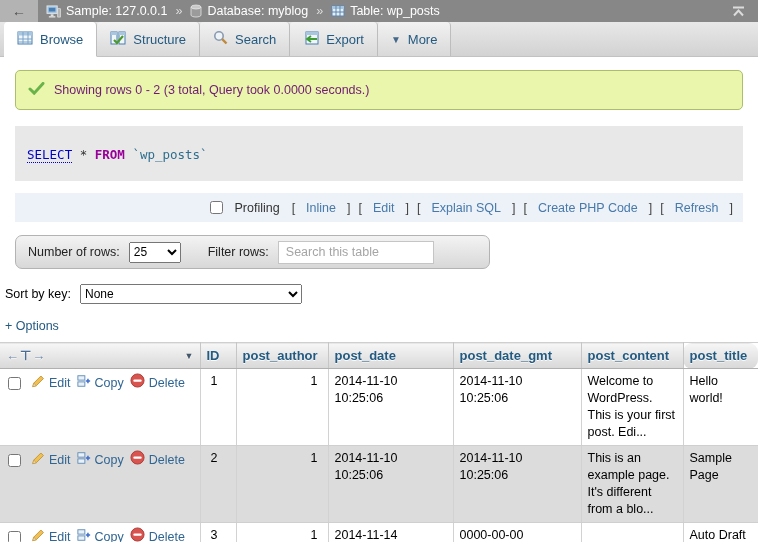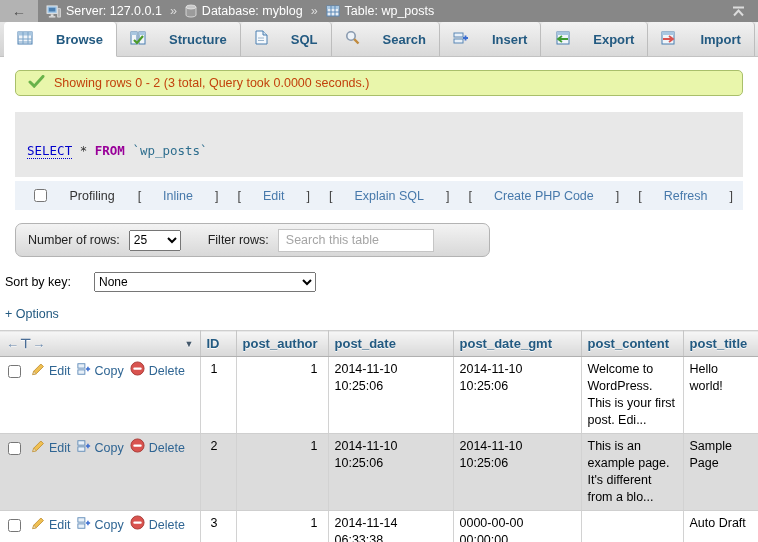--- a/index.html
+++ b/index.html
@@ -12,70 +12,70 @@
   .back-btn { width:38px; height:22px; background:#b3b3b3; border:none; color:#4d4d4d;
     font-size:14px; line-height:20px; cursor:pointer; padding:0; }
   .crumb { display:flex; align-items:center; gap:5px; margin-left:8px; }
   .crumb .sep { color:#dedede; margin:0 3px; }
   .bc-icon { display:inline-flex; }
   .collapse-btn { margin-left:auto; margin-right:12px; display:inline-flex; cursor:pointer; }
 
   
   .tabbar { height:35px; background:linear-gradient(#e8e8e8,#d2d2d2);
     border-bottom:1px solid #c2c2c2; display:flex; align-items:stretch; padding-left:4px; }
-  .tab { display:flex; align-items:center; gap:23px; padding:0 13px; cursor:pointer;
-    font-weight:bold; font-size:13px; color:#235a81; border-right:1px solid #bdbdbd;
+  .tab { display:flex; align-items:center; gap:7px; padding:0 13px; cursor:pointer;
+    font-weight:normal; font-size:13px; color:#235a81; border-right:1px solid #bdbdbd;
     background:linear-gradient(#f2f2f2,#d9d9d9); border-radius:4px 4px 0 0; }
   .tab.active { background:#fff; border-bottom:1px solid #fff; margin-bottom:-1px; }
   .more-arrow { color:#44688a; font-size:10px; }
 
   
   .message { margin:13px 15px 0 15px; background:#e9f6ab; border:1px solid #a9bf6b;
-    border-radius:5px; padding:4px 12px; display:flex; align-items:center; gap:9px;
-    font-size:12.5px; color:#c2410c; }
-
-  
-  .sql-box { margin:16px 15px 0 15px; background:#e8e8e8; padding:31px 12px 19px 12px;
+    border-radius:5px; padding:11px 12px; display:flex; align-items:center; gap:9px;
+    font-size:12.5px; color:#701a75; }
+
+  
+  .sql-box { margin:16px 15px 0 15px; background:#e8e8e8; padding:21px 12px 19px 12px;
     font-family:"DejaVu Sans Mono",monospace; font-size:12.5px; }
   .sql-select { color:#0000cc; border-bottom:1px dotted #0000cc; cursor:pointer; }
   .sql-star { color:#333; }
   .sql-from { color:#990099; font-weight:bold; }
   .sql-table { color:#2e6e8e; }
 
   
-  .inline-controls { margin:4px 15px; background:#edf2f8; padding:5px 10px 5px 0;
+  .inline-controls { margin:12px 15px; background:#edf2f8; padding:5px 10px 5px 0;
     text-align:right; font-size:12.5px; color:#333; display:flex; justify-content:flex-end;
-    align-items:center; gap:19px; }
+    align-items:center; gap:8px; }
   .inline-controls .lbl { margin-right:4px; }
   .br { color:#444; }
   .ctl-link { color:#4779ab; cursor:pointer; margin:0 3px; }
 
   
   .row-options { margin:13px 0 0 15px; width:475px; height:34px;
     background:linear-gradient(#f3f3f3,#d8d8d8); border:1px solid #b3b3b3; border-radius:7px;
     display:flex; align-items:center; padding:0 12px; gap:9px; font-size:12.5px; color:#222; }
   .rows-select { width:52px; height:21px; font-size:12px; }
   .filter-input { width:156px; height:23px; border:1px solid #c5c5c5; padding:2px 7px;
     font-size:12.5px; font-family:"Liberation Sans",sans-serif; color:#737373; }
   .filter-input::placeholder { color:#a5a5a5; }
   .filter-lbl { margin-left:18px; }
 
   
-  .sort-row { margin:15px 8px 0 5px; display:flex; align-items:center; gap:23px; font-size:12.5px; }
+  .sort-row { margin:15px 8px 0 5px; display:flex; align-items:center; gap:9px; font-size:12.5px; }
   .sort-select { width:222px; height:20px; font-size:12px; }
   .options-link { display:inline-block; margin:15px 0 9px 5px; color:#235a81;
     font-size:12.5px; cursor:pointer; }
 
   
   table.grid { width:758px; border-collapse:collapse; table-layout:fixed; font-size:12.5px; }
   .grid th { background:linear-gradient(#f6f6f6,#d8d8d8); color:#235a81; font-weight:bold;
     text-align:left; padding:5px 6px; font-size:13px; border-top:1px solid #cfcfcf;
     border-bottom:1px solid #b0b0b0; border-right:1px solid #c6c6c6;
     text-shadow:0 1px 0 rgba(255,255,255,.85); }
-  .grid th:last-child { border-right:none; }
+  .grid th:last-child { border-right:none;border-radius:9px; }
   .th-actions { display:flex; align-items:center; justify-content:space-between; }
   .sort-widget { color:#6d8cb0; font-size:13px; letter-spacing:1px; cursor:pointer; }
   .sort-widget .tee { color:#4a6d96; }
   .hdr-dd { color:#44586b; font-size:9px; cursor:pointer; }
   .grid td { padding:4px 6px; vertical-align:top; border-right:1px solid #d2d2d2;
     border-bottom:1px solid #cfcfcf; background:#fff; line-height:17px; }
   .grid td:last-child { border-right:none;margin-left:48px; }
   .grid tr.alt td { background:#dcdcdc; }
   .grid td.cell-id { padding-left:10px; }
   .grid td.cell-num { text-align:right; padding-right:10px; }
@@ -95,21 +95,21 @@
   <span class="crumb">
     <span class="bc-icon">
       <svg width="15" height="13" viewBox="0 0 16 14">
           <rect x="1" y="1" width="11" height="8" fill="#9cc3e5" stroke="#e8e8e8"></rect>
           <rect x="3" y="3" width="7" height="4" fill="#4a7eb0"></rect>
           <rect x="5" y="10" width="3" height="2" fill="#e0e0e0"></rect>
           <rect x="3" y="12" width="7" height="1.5" fill="#e0e0e0"></rect>
           <rect x="12.5" y="4" width="3" height="9" fill="#b5b5b5" stroke="#e8e8e8" stroke-width=".7"></rect>
         </svg>
     </span>
-    <span>Server: 127.0.0.1</span>
+    <span>Sample: 127.0.0.1</span>
     <span class="sep">»</span>
     <span class="bc-icon">
       <svg width="12" height="14" viewBox="0 0 12 14">
           <path d="M1 3v8c0 1.2 2.2 2 5 2s5-.8 5-2V3" fill="#9b9b9b" stroke="#e6e6e6" stroke-width=".8"></path>
           <ellipse cx="6" cy="3" rx="5" ry="2" fill="#c8c8c8" stroke="#e6e6e6" stroke-width=".8"></ellipse>
         </svg>
     </span>
     <span>Database: myblog</span>
     <span class="sep">»</span>
     <span class="bc-icon">
@@ -148,58 +148,33 @@
     <span><svg width="16" height="14" viewBox="0 0 16 14">
           <rect x="1" y="1" width="6" height="12" fill="#f0f5fa" stroke="#4a7eb0"></rect>
           <rect x="9" y="1" width="6" height="12" fill="#f0f5fa" stroke="#4a7eb0"></rect>
           <rect x="1" y="1" width="6" height="3" fill="#a8c6e0"></rect>
           <rect x="9" y="1" width="6" height="3" fill="#a8c6e0"></rect>
           <path d="M4 9l3 3 6-7" fill="none" stroke="#4c9a2a" stroke-width="2.2"></path>
         </svg></span>
     <span>Structure</span>
   </div>
   <div class="tab">
-    <span><svg width="14" height="15" viewBox="0 0 14 15">
-          <path d="M2 1h7l4 4v9H2z" fill="#f4f8fc" stroke="#4a7eb0"></path>
-          <path d="M9 1v4h4" fill="#d4e2ef" stroke="#4a7eb0"></path>
-          <line x1="4" y1="8" x2="10" y2="8" stroke="#9ab4cc"></line>
-          <line x1="4" y1="10.5" x2="10" y2="10.5" stroke="#9ab4cc"></line>
-        </svg></span>
-    <span>SQL</span>
-  </div>
-  <div class="tab">
     <span><svg width="15" height="15" viewBox="0 0 15 15">
           <circle cx="6" cy="6" r="4.2" fill="#eef3f8" stroke="#8a9bb0" stroke-width="1.6"></circle>
           <line x1="9.2" y1="9.2" x2="13.5" y2="13.5" stroke="#c08a3e" stroke-width="2.4"></line>
         </svg></span>
     <span>Search</span>
-  </div>
-  <div class="tab">
-    <span><svg width="16" height="14" viewBox="0 0 16 14">
-          <rect x="1" y="2" width="9" height="4" fill="#e8f0f8" stroke="#5b87b5"></rect>
-          <rect x="1" y="8" width="9" height="4" fill="#e8f0f8" stroke="#5b87b5"></rect>
-          <path d="M12.5 4.5v5m-2.5-2.5h5" stroke="#3a6dd0" stroke-width="1.8"></path>
-        </svg></span>
-    <span>Insert</span>
   </div>
   <div class="tab">
     <span><svg width="16" height="14" viewBox="0 0 16 14">
           <rect x="3" y="1" width="12" height="12" fill="#f0f5fa" stroke="#4a7eb0"></rect>
           <rect x="3" y="1" width="12" height="3" fill="#a8c6e0"></rect>
           <path d="M14 8H5m3-3L4 8l4 3" fill="none" stroke="#3f9c35" stroke-width="1.8"></path>
         </svg></span>
     <span>Export</span>
-  </div>
-  <div class="tab">
-    <span><svg width="16" height="14" viewBox="0 0 16 14">
-          <rect x="1" y="1" width="12" height="12" fill="#f0f5fa" stroke="#4a7eb0"></rect>
-          <rect x="1" y="1" width="12" height="3" fill="#a8c6e0"></rect>
-          <path d="M2 8h9m-3-3l4 3-4 3" fill="none" stroke="#d9534f" stroke-width="1.8"></path>
-        </svg></span>
-    <span>Import</span>
   </div>
   <div class="tab">
     <span class="more-arrow">▼</span>
     <span>More</span>
   </div>
 </nav>
 
 
 <div class="message">
   <span>

